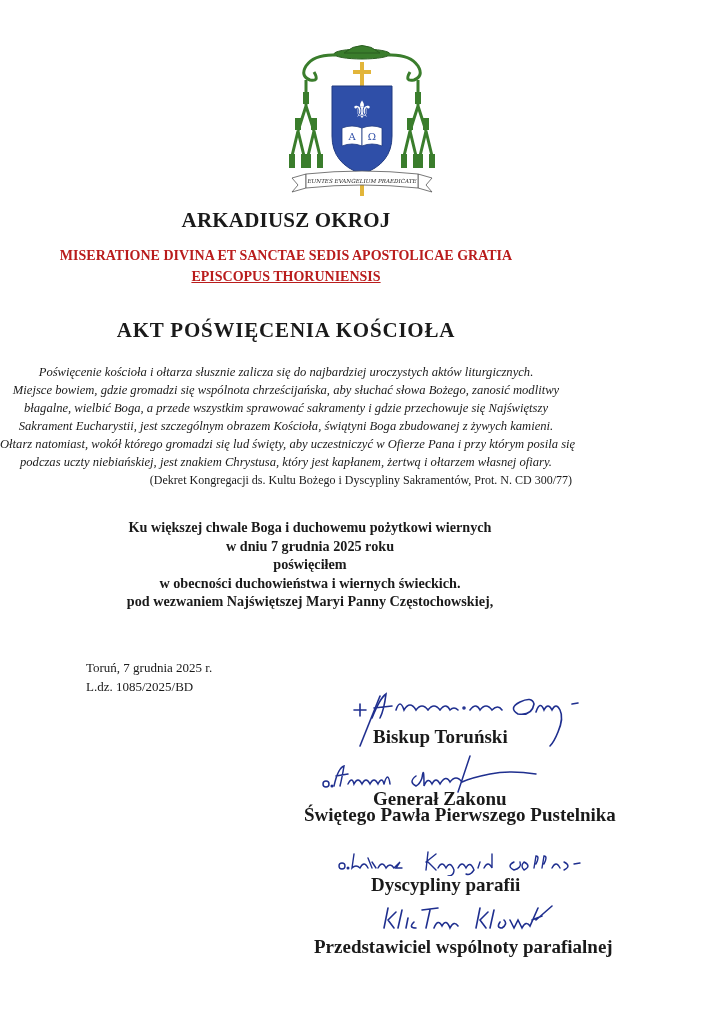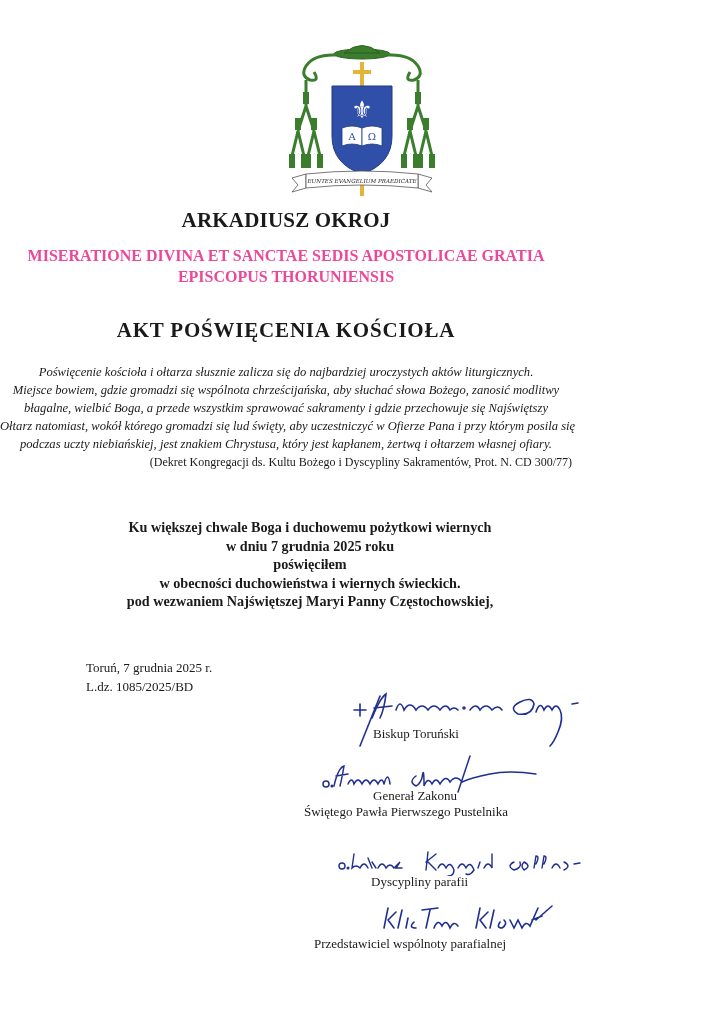--- a/index.html
+++ b/index.html
@@ -3,31 +3,31 @@
 <meta charset="utf-8">
 <style>
   html, body { margin: 0; padding: 0; background: #ffffff; }
   body {
     width: 724px; height: 1024px; position: relative; overflow: hidden;
     font-family: "Liberation Serif", "DejaVu Serif", serif; color: #1a1a1a;
   }
   .coat { position: absolute; left: 284px; top: 36px; width: 156px; height: 160px; }
   .center { position: absolute; left: 0; width: 572px; text-align: center; }
   .name { top: 208px; font-size: 21px; font-weight: bold; letter-spacing: 0.2px; }
-  .latin { color: #ec4899; font-size: 16px; font-weight: bold; line-height: 21px; }
+  .latin { color: #b91c1c; font-size: 14px; font-weight: bold; line-height: 21px; }
   .latin1 { top: 245px; }
-  .latin2 { top: 266px; }
+  .latin2 { top: 266px; text-decoration: underline; }
   .title { top: 318px; font-size: 21px; font-weight: bold; letter-spacing: 0.8px; }
   .quote { top: 363px; font-size: 12.6px; font-style: italic; line-height: 18px; }
   .quote div { white-space: nowrap; }
   .source { font-style: normal; font-size: 12px; text-align: right; }
   .decl { top: 518px; font-size: 14.2px; font-weight: bold; line-height: 18.6px; padding-left: 24px; }
   .decl div { white-space: nowrap; }
   .place { position: absolute; left: 86px; top: 658px; font-size: 13px; line-height: 19px; }
-  .sig-label { position: absolute; font-size: 13px; white-space: nowrap; }
+  .sig-label { position: absolute; font-size: 19px; white-space: nowrap; font-weight: bold; }
   .sig { position: absolute; }
 </style>
 </head>
 <body>
 
 <svg class="coat" viewBox="0 0 156 160">
 
   <g fill="#3a7d2c" stroke="#2b5f21" stroke-width="1">
     <ellipse cx="78" cy="18" rx="28" ry="5"></ellipse>
     <path d="M60 17 Q78 2 96 17 Z"></path>
@@ -83,20 +83,21 @@
 <div class="center name">ARKADIUSZ OKROJ</div>
 <div class="center latin latin1">MISERATIONE DIVINA ET SANCTAE SEDIS APOSTOLICAE GRATIA</div>
 <div class="center latin latin2">EPISCOPUS THORUNIENSIS</div>
 
 <div class="center title">AKT POŚWIĘCENIA KOŚCIOŁA</div>
 
 <div class="center quote">
   <div>Poświęcenie kościoła i ołtarza słusznie zalicza się do najbardziej uroczystych aktów liturgicznych.</div>
   <div>Miejsce bowiem, gdzie gromadzi się wspólnota chrześcijańska, aby słuchać słowa Bożego, zanosić modlitwy</div>
   <div>błagalne, wielbić Boga, a przede wszystkim sprawować sakramenty i gdzie przechowuje się Najświętszy</div>
+  <div>Sakrament Eucharystii, jest szczególnym obrazem Kościoła, świątyni Boga zbudowanej z żywych kamieni.</div>
   <div>Ołtarz natomiast, wokół którego gromadzi się lud święty, aby uczestniczyć w Ofierze Pana i przy którym posila się</div>
   <div>podczas uczty niebiańskiej, jest znakiem Chrystusa, który jest kapłanem, żertwą i ołtarzem własnej ofiary.</div>
   <div class="source">(Dekret Kongregacji ds. Kultu Bożego i Dyscypliny Sakramentów, Prot. N. CD 300/77)</div>
 </div>
 
 <div class="center decl">
   <div>Ku większej chwale Boga i duchowemu pożytkowi wiernych</div>
   <div>w dniu 7 grudnia 2025 roku</div>
   <div>poświęciłem</div>
   <div>w obecności duchowieństwa i wiernych świeckich.</div>

